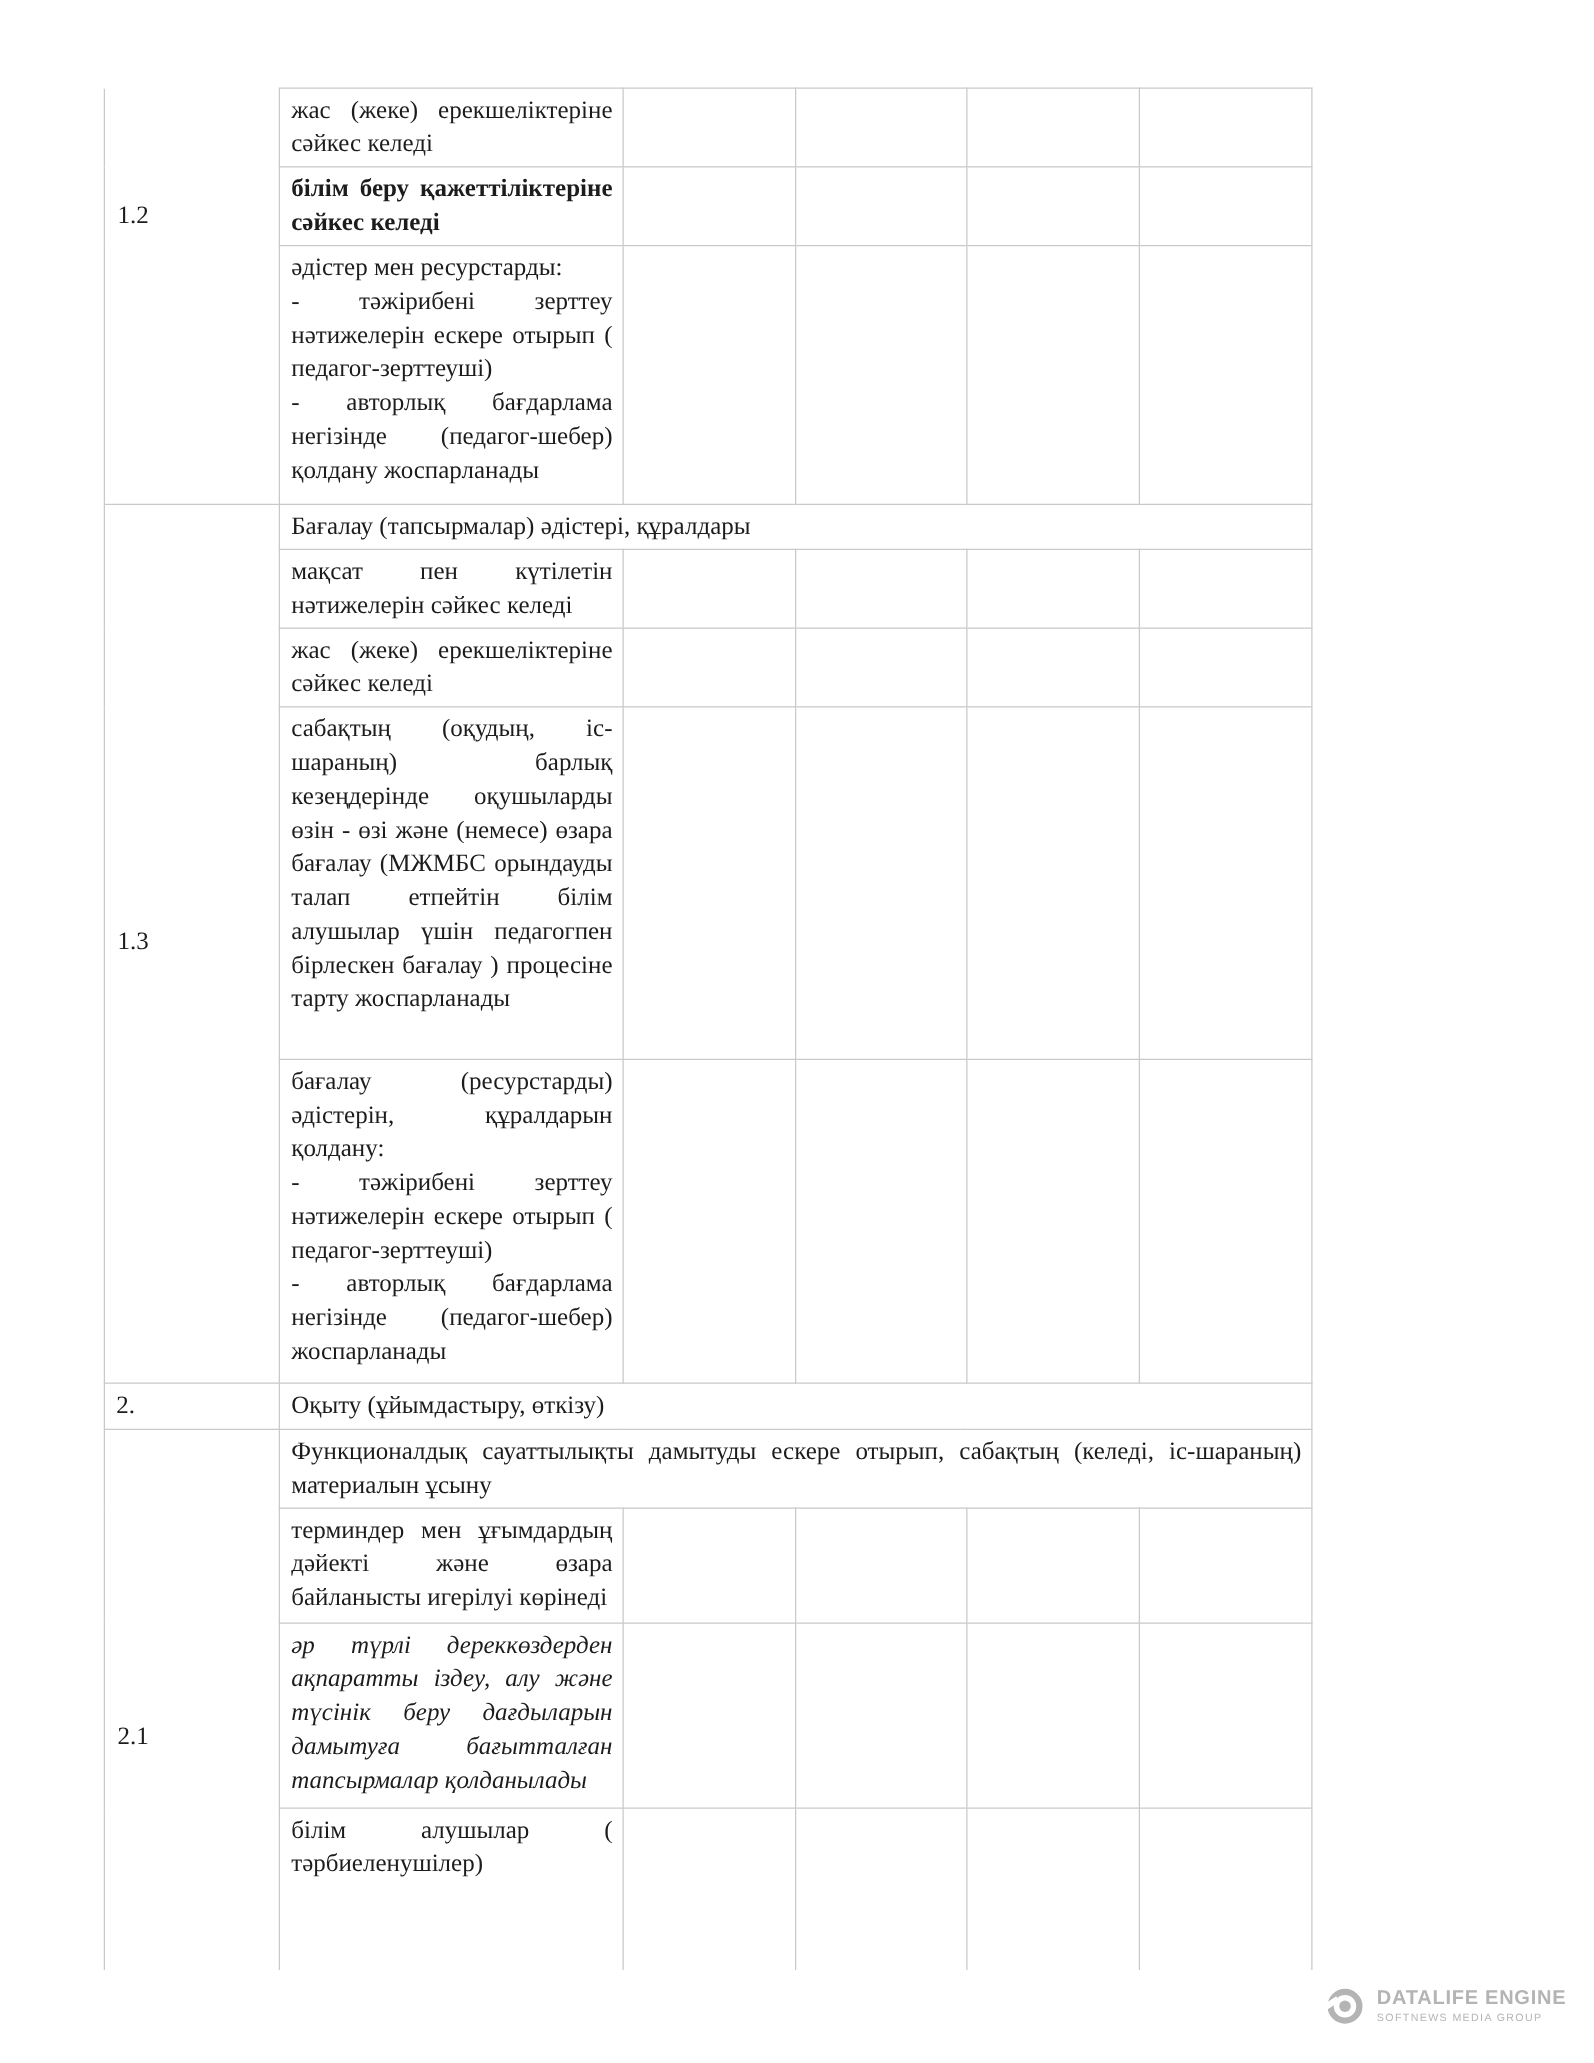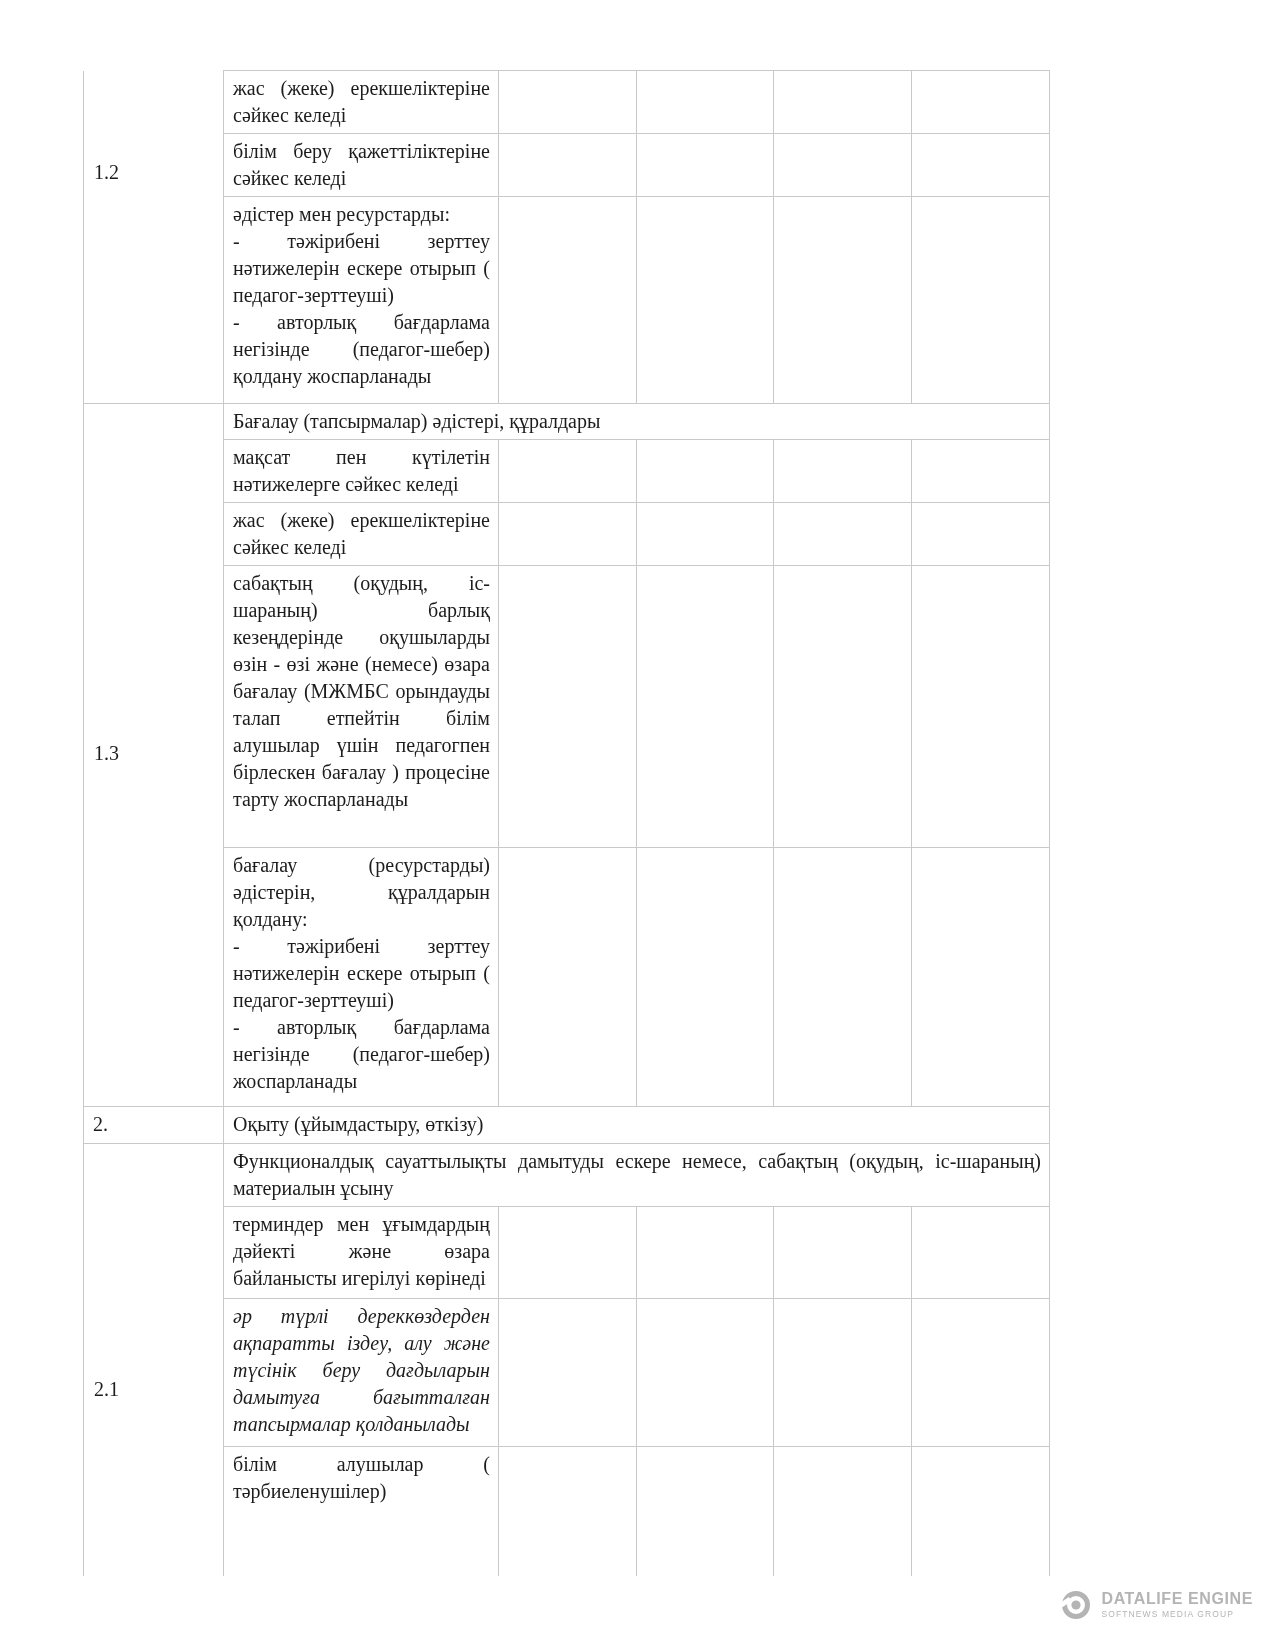--- a/index.html
+++ b/index.html
@@ -39,21 +39,21 @@
     position:relative;
     padding-left:10px;
     text-align:left;
     white-space:normal;
   }
   td.numcell .num{position:absolute;left:10px;}
   td.no-top{border-top:none !important;}
   tr.last td{border-bottom:none !important;}
   td.no-bottom{border-bottom:none !important;}
   
-  tr.rA{height:62px;}  tr.rB{height:63px;}  tr.rC{height:207px;margin-top:48px;}
+  tr.rA{height:62px;}  tr.rB{height:63px;font-weight:bold;}  tr.rC{height:207px;margin-top:48px;}
   tr.rD{height:35px;}  tr.rE{height:63px;}  tr.rF{height:63px;}
   tr.rG{height:282px;} tr.rH{height:259px;} tr.rI{height:37px;}
   tr.rJ{height:62px;}  tr.rK{height:92px;}  tr.rL{height:148px;font-style:italic;}
   tr.rM{height:129px;margin-top:48px;}
   
   .watermark{
     position:absolute;
     right:22px;bottom:28px;
     display:flex;align-items:center;gap:8px;
     color:var(--wm);
@@ -100,21 +100,21 @@
       <td></td>
       <td></td>
       <td></td>
       <td></td>
     </tr>
     <tr class="rD">
       <td class="numcell" rowspan="5"><span class="num" style="top:336px">1.3</span></td>
       <td colspan="5">Бағалау (тапсырмалар) әдістері, құралдары</td>
     </tr>
     <tr class="rE">
-      <td>мақсат пен күтілетін нәтижелерге сәйкес келеді</td>
+      <td>мақсат пен күтілетін нәтижелерін сәйкес келеді</td>
       <td></td>
       <td></td>
       <td></td>
       <td></td>
     </tr>
     <tr class="rF">
       <td>жас (жеке) ерекшеліктеріне сәйкес келеді</td>
       <td></td>
       <td></td>
       <td></td>
@@ -135,21 +135,21 @@
       <td></td>
       <td></td>
       <td></td>
     </tr>
     <tr class="rI">
       <td class="numcell"><span>2.</span></td>
       <td colspan="5">Оқыту (ұйымдастыру, өткізу)</td>
     </tr>
     <tr class="rJ">
       <td class="numcell no-bottom" rowspan="4"><span class="num" style="top:232px">2.1</span></td>
-      <td colspan="5">Функционалдық сауаттылықты дамытуды ескере немесе, сабақтың (оқудың, іс-шараның) материалын ұсыну</td>
+      <td colspan="5">Функционалдық сауаттылықты дамытуды ескере отырып, сабақтың (келеді, іс-шараның) материалын ұсыну</td>
     </tr>
     <tr class="rK">
       <td>терминдер мен ұғымдардың дәйекті және өзара байланысты игерілуі көрінеді</td>
       <td></td>
       <td></td>
       <td></td>
       <td></td>
     </tr>
     <tr class="rL">
       <td>әр түрлі дереккөздерден ақпаратты іздеу, алу және түсінік беру дағдыларын дамытуға бағытталған тапсырмалар қолданылады</td>

